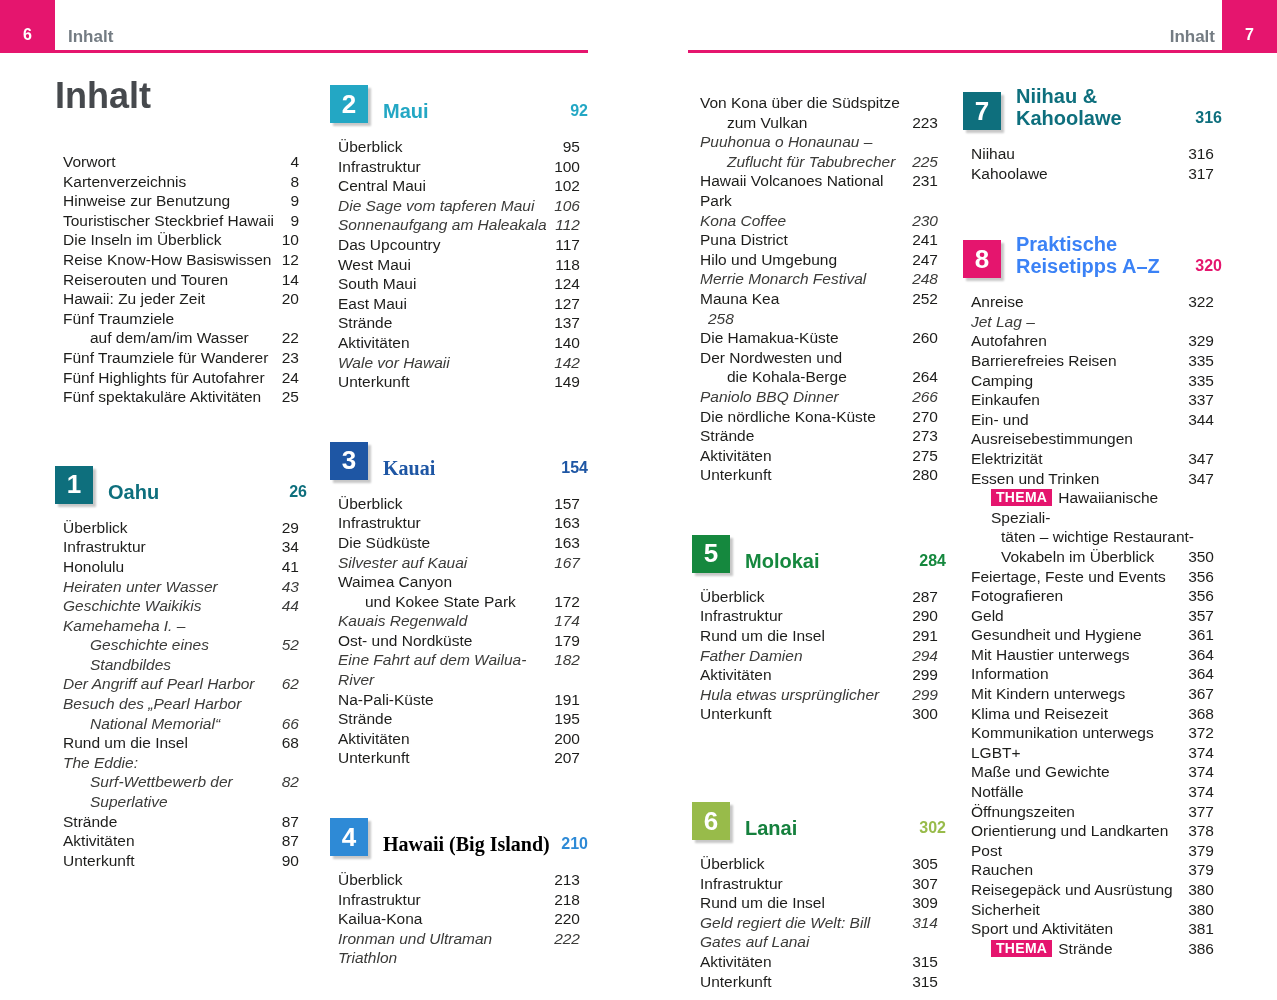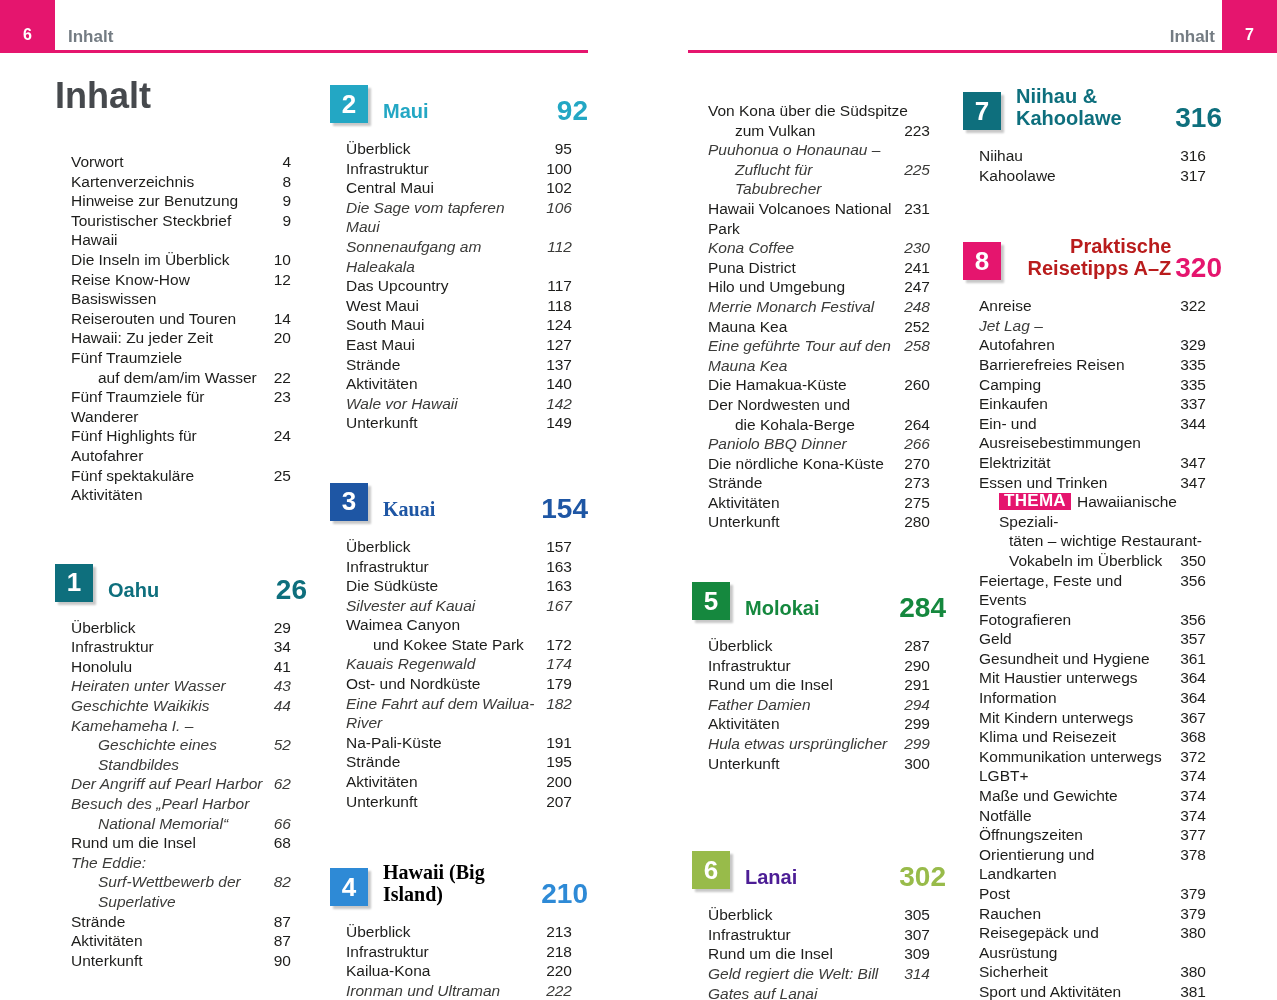--- a/index.html
+++ b/index.html
@@ -24,33 +24,33 @@
   .col3{left:692px;width:254px;}
   .col4{left:963px;width:259px;}
   .page-title{font-size:36px;font-weight:bold;color:#46494d;margin:0 0 36px 0;line-height:40px;}
   
   .chapter-block{margin-top:50px;}
   .col .chapter-block:first-child{margin-top:0;}
   .chapter-header{display:flex;align-items:flex-end;margin:0 0 14px 0;}
   .chapter-num{width:38px;height:38px;flex:0 0 38px;display:flex;align-items:center;justify-content:center;
                color:#fff;font-size:26px;font-weight:bold;box-shadow:2.5px 2.5px 2px rgba(0,0,0,0.22);}
   .chapter-title{flex:1;font-weight:bold;font-size:20px;line-height:22px;padding:0 4px 1px 15px;}
-  .chapter-page{font-weight:bold;font-size:28px;line-height:22px;padding-bottom:1px;white-space:nowrap;}
+  .chapter-page{font-weight:bold;font-size:16px;line-height:22px;padding-bottom:1px;white-space:nowrap;}
   
-  .entries{margin:16px;}
+  .entries{margin:8px;}
   .entry{display:flex;justify-content:space-between;align-items:baseline;
          font-size:15.5px;line-height:19.6px;}
   .entry .t{}
   .entry .p{margin-left:8px;white-space:nowrap;}
   .entry.it{font-style:italic;color:#3b3b39;}
   .t.ind-sub{padding-left:27px;}
   .t.ind-badge{padding-left:20px;}
   .t.ind-wrap{padding-left:30px;}
   .badge{display:inline-block;background:#e5156e;color:#fff;font-weight:bold;font-style:normal;
-         font-size:17px;line-height:14px;padding:1px 5px 2px 5px;margin-right:6px;
+         font-size:14px;line-height:14px;padding:1px 5px 2px 5px;margin-right:6px;
          letter-spacing:0.3px;transform:translateY(-1px);}
 </style>
 </head>
 <body>
 
 <div class="spread">
   <div class="rule rule-left"></div>
   <div class="rule rule-right"></div>
   <div class="corner corner-left">
     <span>6</span>
@@ -369,21 +369,20 @@
         </div>
         <div class="entry it">
           <span class="t">Merrie Monarch Festival</span>
           <span class="p">248</span>
         </div>
         <div class="entry">
           <span class="t">Mauna Kea</span>
           <span class="p">252</span>
         </div>
         <div class="entry it">
-          <span class="t">Eine geführte Tour auf den Mauna Kea</span>
           <span class="p">258</span>
         </div>
         <div class="entry">
           <span class="t">Die Hamakua-Küste</span>
           <span class="p">260</span>
         </div>
         <div class="entry">
           <span class="t">Der Nordwesten und</span>
         </div>
         <div class="entry">
@@ -444,21 +443,21 @@
           </div>
           <div class="entry">
             <span class="t">Unterkunft</span>
             <span class="p">300</span>
           </div>
         </div>
       </section>
       <section class="chapter-block">
         <div class="chapter-header">
           <span class="chapter-num" style="background: rgb(152, 187, 74);">6</span>
-          <div class="chapter-title" style="color: #4c1d95; margin-top: 43px;">Lanai</div>
+          <div class="chapter-title" style="color: #15803d; margin-top: 43px;">Lanai</div>
           <span class="chapter-page" style="color: rgb(152, 187, 74);">302</span>
         </div>
         <div class="entries">
           <div class="entry">
             <span class="t">Überblick</span>
             <span class="p">305</span>
           </div>
           <div class="entry">
             <span class="t">Infrastruktur</span>
             <span class="p">307</span>
@@ -496,21 +495,21 @@
           </div>
           <div class="entry">
             <span class="t">Kahoolawe</span>
             <span class="p">317</span>
           </div>
         </div>
       </section>
       <section class="chapter-block">
         <div class="chapter-header">
           <span class="chapter-num" style="background: rgb(229, 21, 110);">8</span>
-          <div class="chapter-title" style="color: #b91c1c; text-align: right;">Praktische<br>Reisetipps A–Z</div>
+          <div class="chapter-title" style="color: #3b82f6;">Praktische<br>Reisetipps A–Z</div>
           <span class="chapter-page" style="color: rgb(229, 21, 110);">320</span>
         </div>
         <div class="entries">
           <div class="entry">
             <span class="t">Anreise</span>
             <span class="p">322</span>
           </div>
           <div class="entry it">
             <span class="t">Jet Lag –</span>
           </div>

